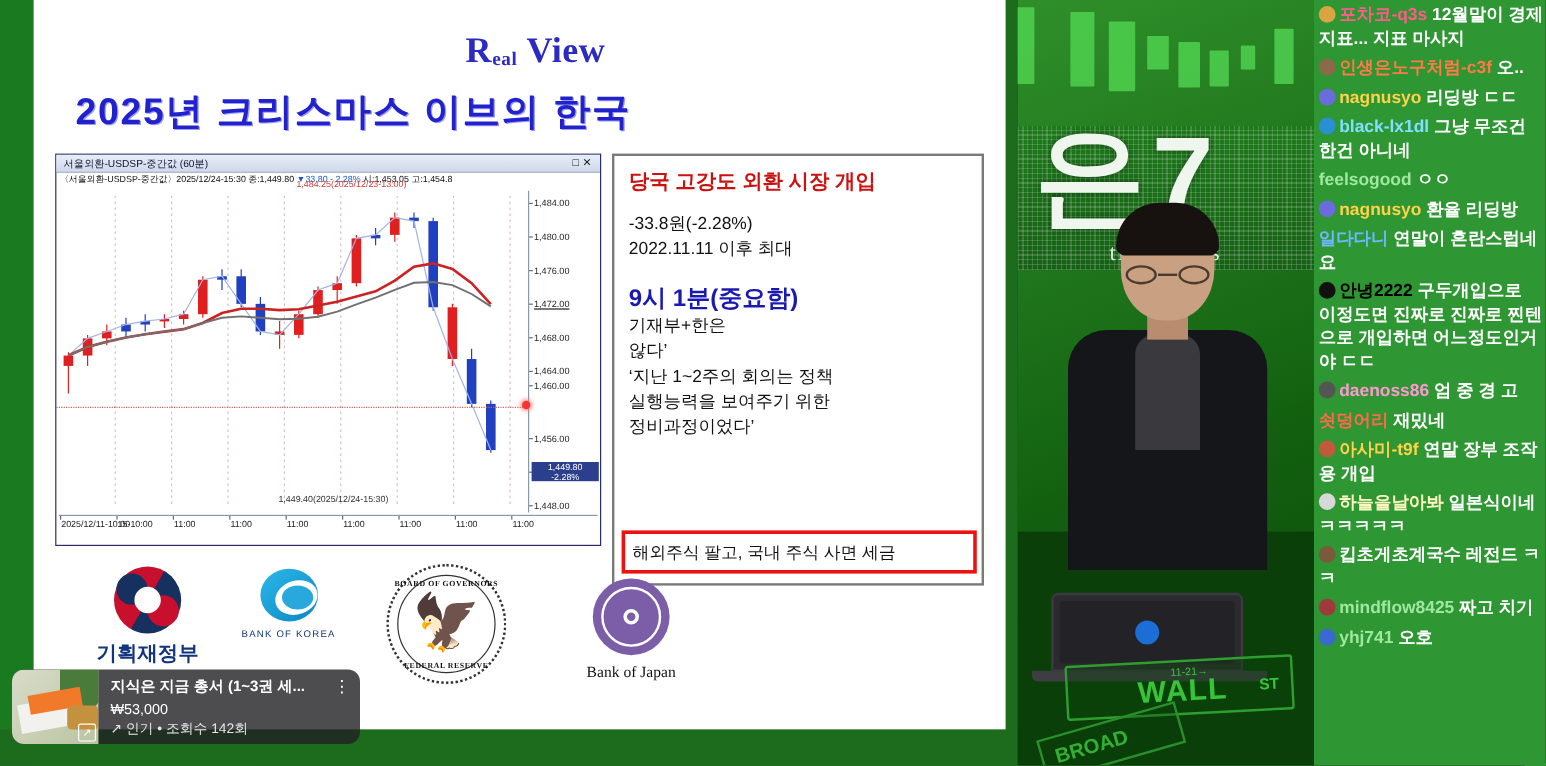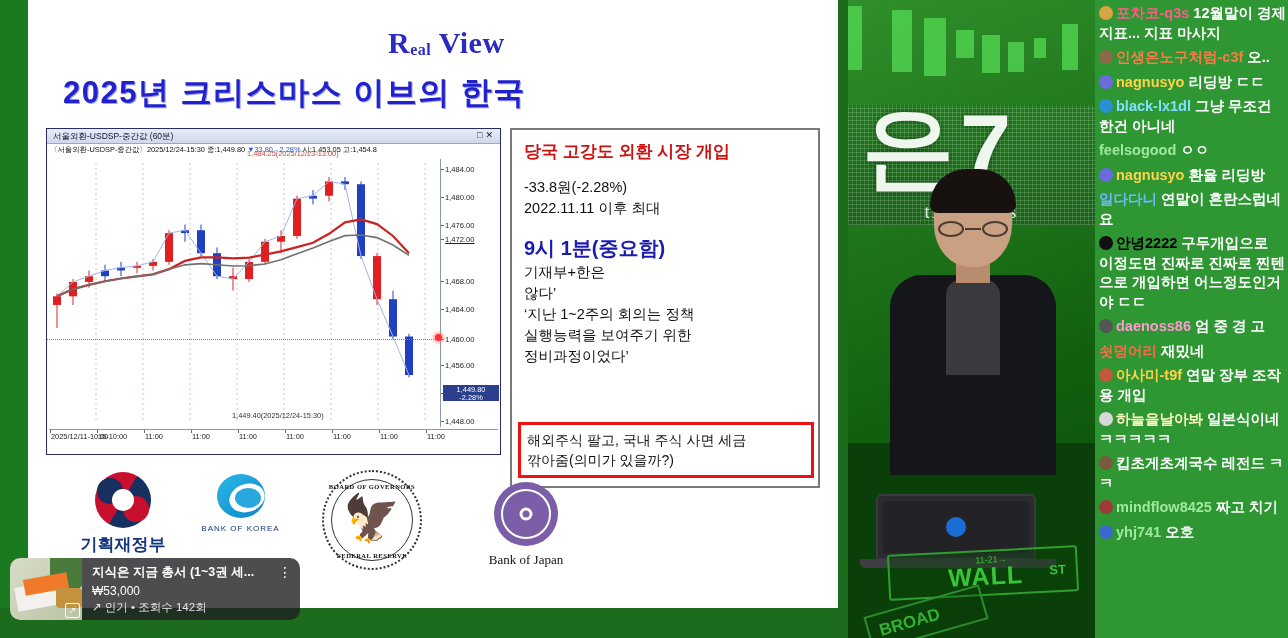--- a/index.html
+++ b/index.html
@@ -357,24 +357,24 @@
             </svg>
         </div>
 
         <div class="dotline"></div>
         <div class="redmark"></div>
 
         <div id="yaxis">
             <div class="tick" style="top: 6px;">1,484.00</div>
             <div class="tick" style="top: 34px;">1,480.00</div>
             <div class="tick" style="top: 62px;">1,476.00</div>
-            <div class="tick" style="top: 76px; text-decoration: underline;">1,472.00</div>
+            <div class="tick" style="top: 90px; text-decoration: underline;">1,472.00</div>
             <div class="tick" style="top: 118px;">1,468.00</div>
             <div class="tick" style="top: 146px;">1,464.00</div>
-            <div class="tick" style="top: 176px; text-align: center;">1,460.00</div>
+            <div class="tick" style="top: 158px; text-align: center;">1,460.00</div>
             <div class="tick" style="top: 202px;">1,456.00</div>
             <div class="tick" style="top: 230px;">1,452.00</div>
             <div class="tick" style="top: 258px;">1,448.00</div>
           </div>
         <div id="xaxis">
             <div class="xt" style="left: 2px;">2025/12/11-10:00</div>
             <div class="xt" style="left: 49px;">15-10:00</div>
             <div class="xt" style="left: 96px;">11:00</div>
             <div class="xt" style="left: 143px;">11:00</div>
             <div class="xt" style="left: 190px;">11:00</div>
@@ -397,21 +397,20 @@
           <div class="tp-line">2022.11.11 이후 최대</div>
           <div class="tp-blue">9시 1분(중요함)</div>
           <div class="tp-line">기재부+한은</div>
           <div class="tp-line">않다’</div>
           <div class="tp-line">‘지난 1~2주의 회의는 정책</div>
           <div class="tp-line">실행능력을 보여주기 위한</div>
           <div class="tp-line">정비과정이었다’</div>
         </div>
         <div id="tp-box">
           <div>해외주식 팔고, 국내 주식 사면 세금</div>
-          <div>깎아줌(의미가 있을까?)</div>
         </div>
       </div>
 
       <div id="logos">
 
         <div class="logo" style="left:0px; top:2px; width:110px;">
           <div class="taegeuk">
             <div class="l"></div>
               <div class="w1"></div>
               <div class="w2"></div>

